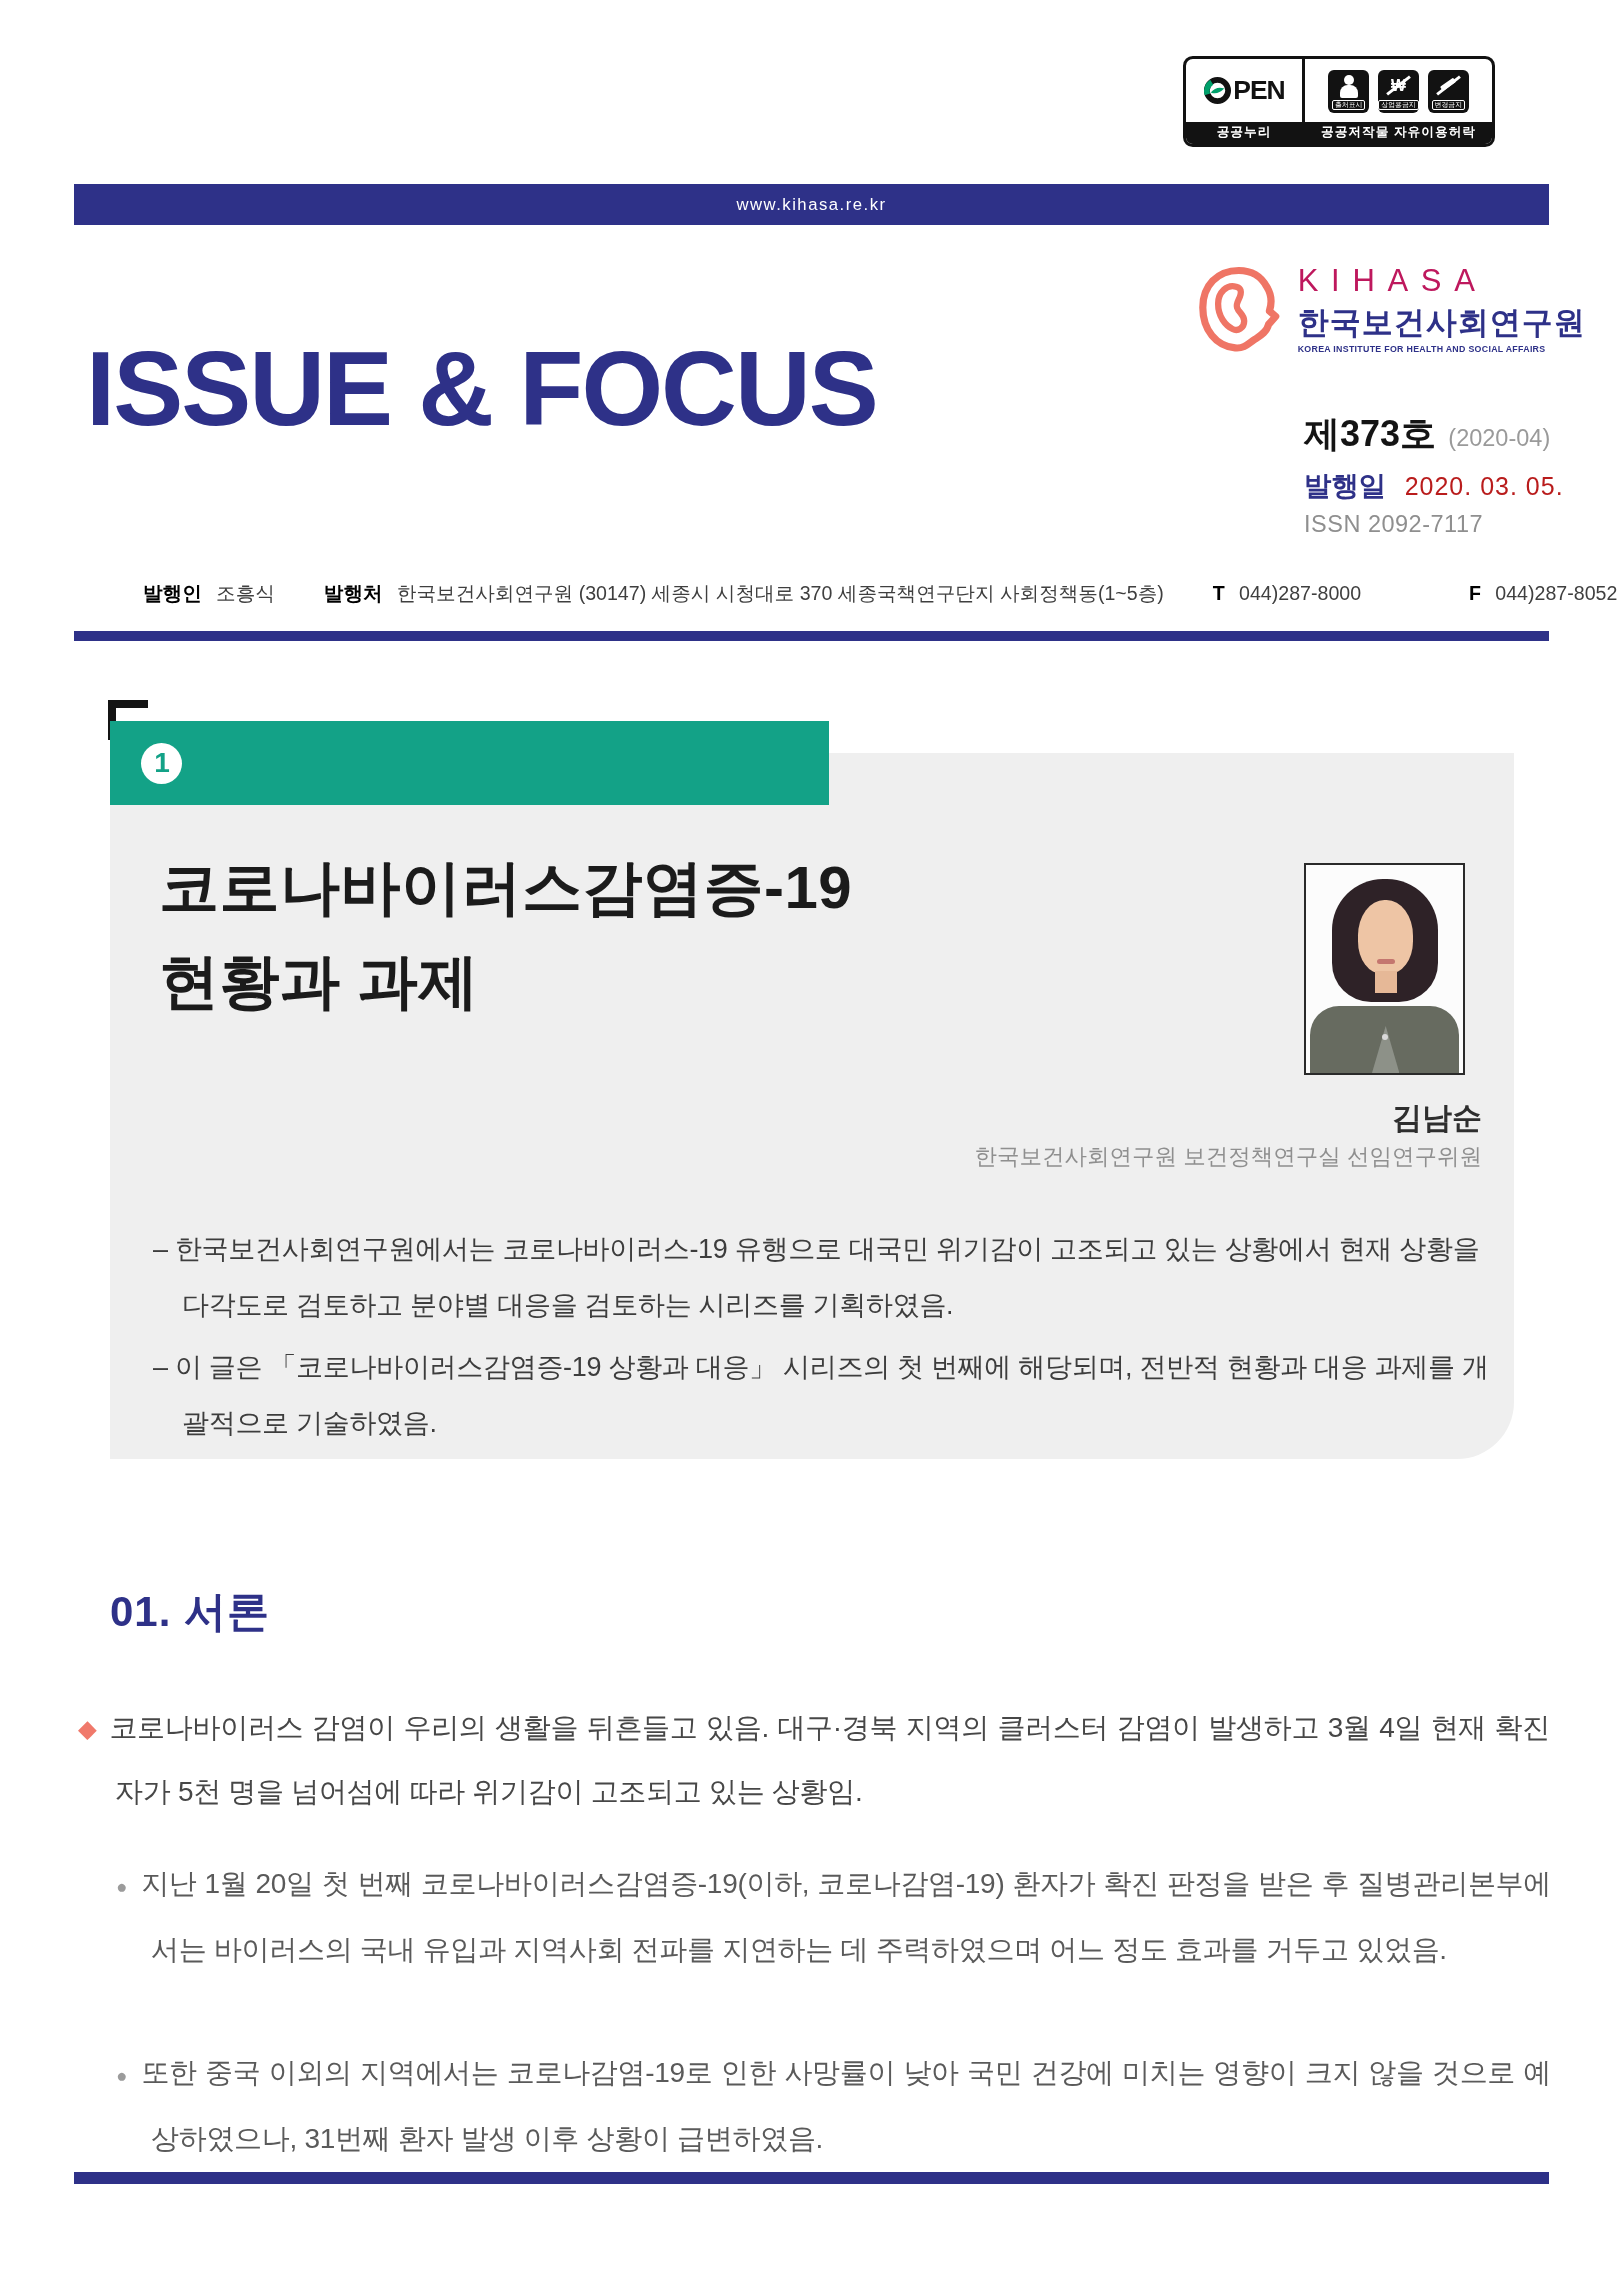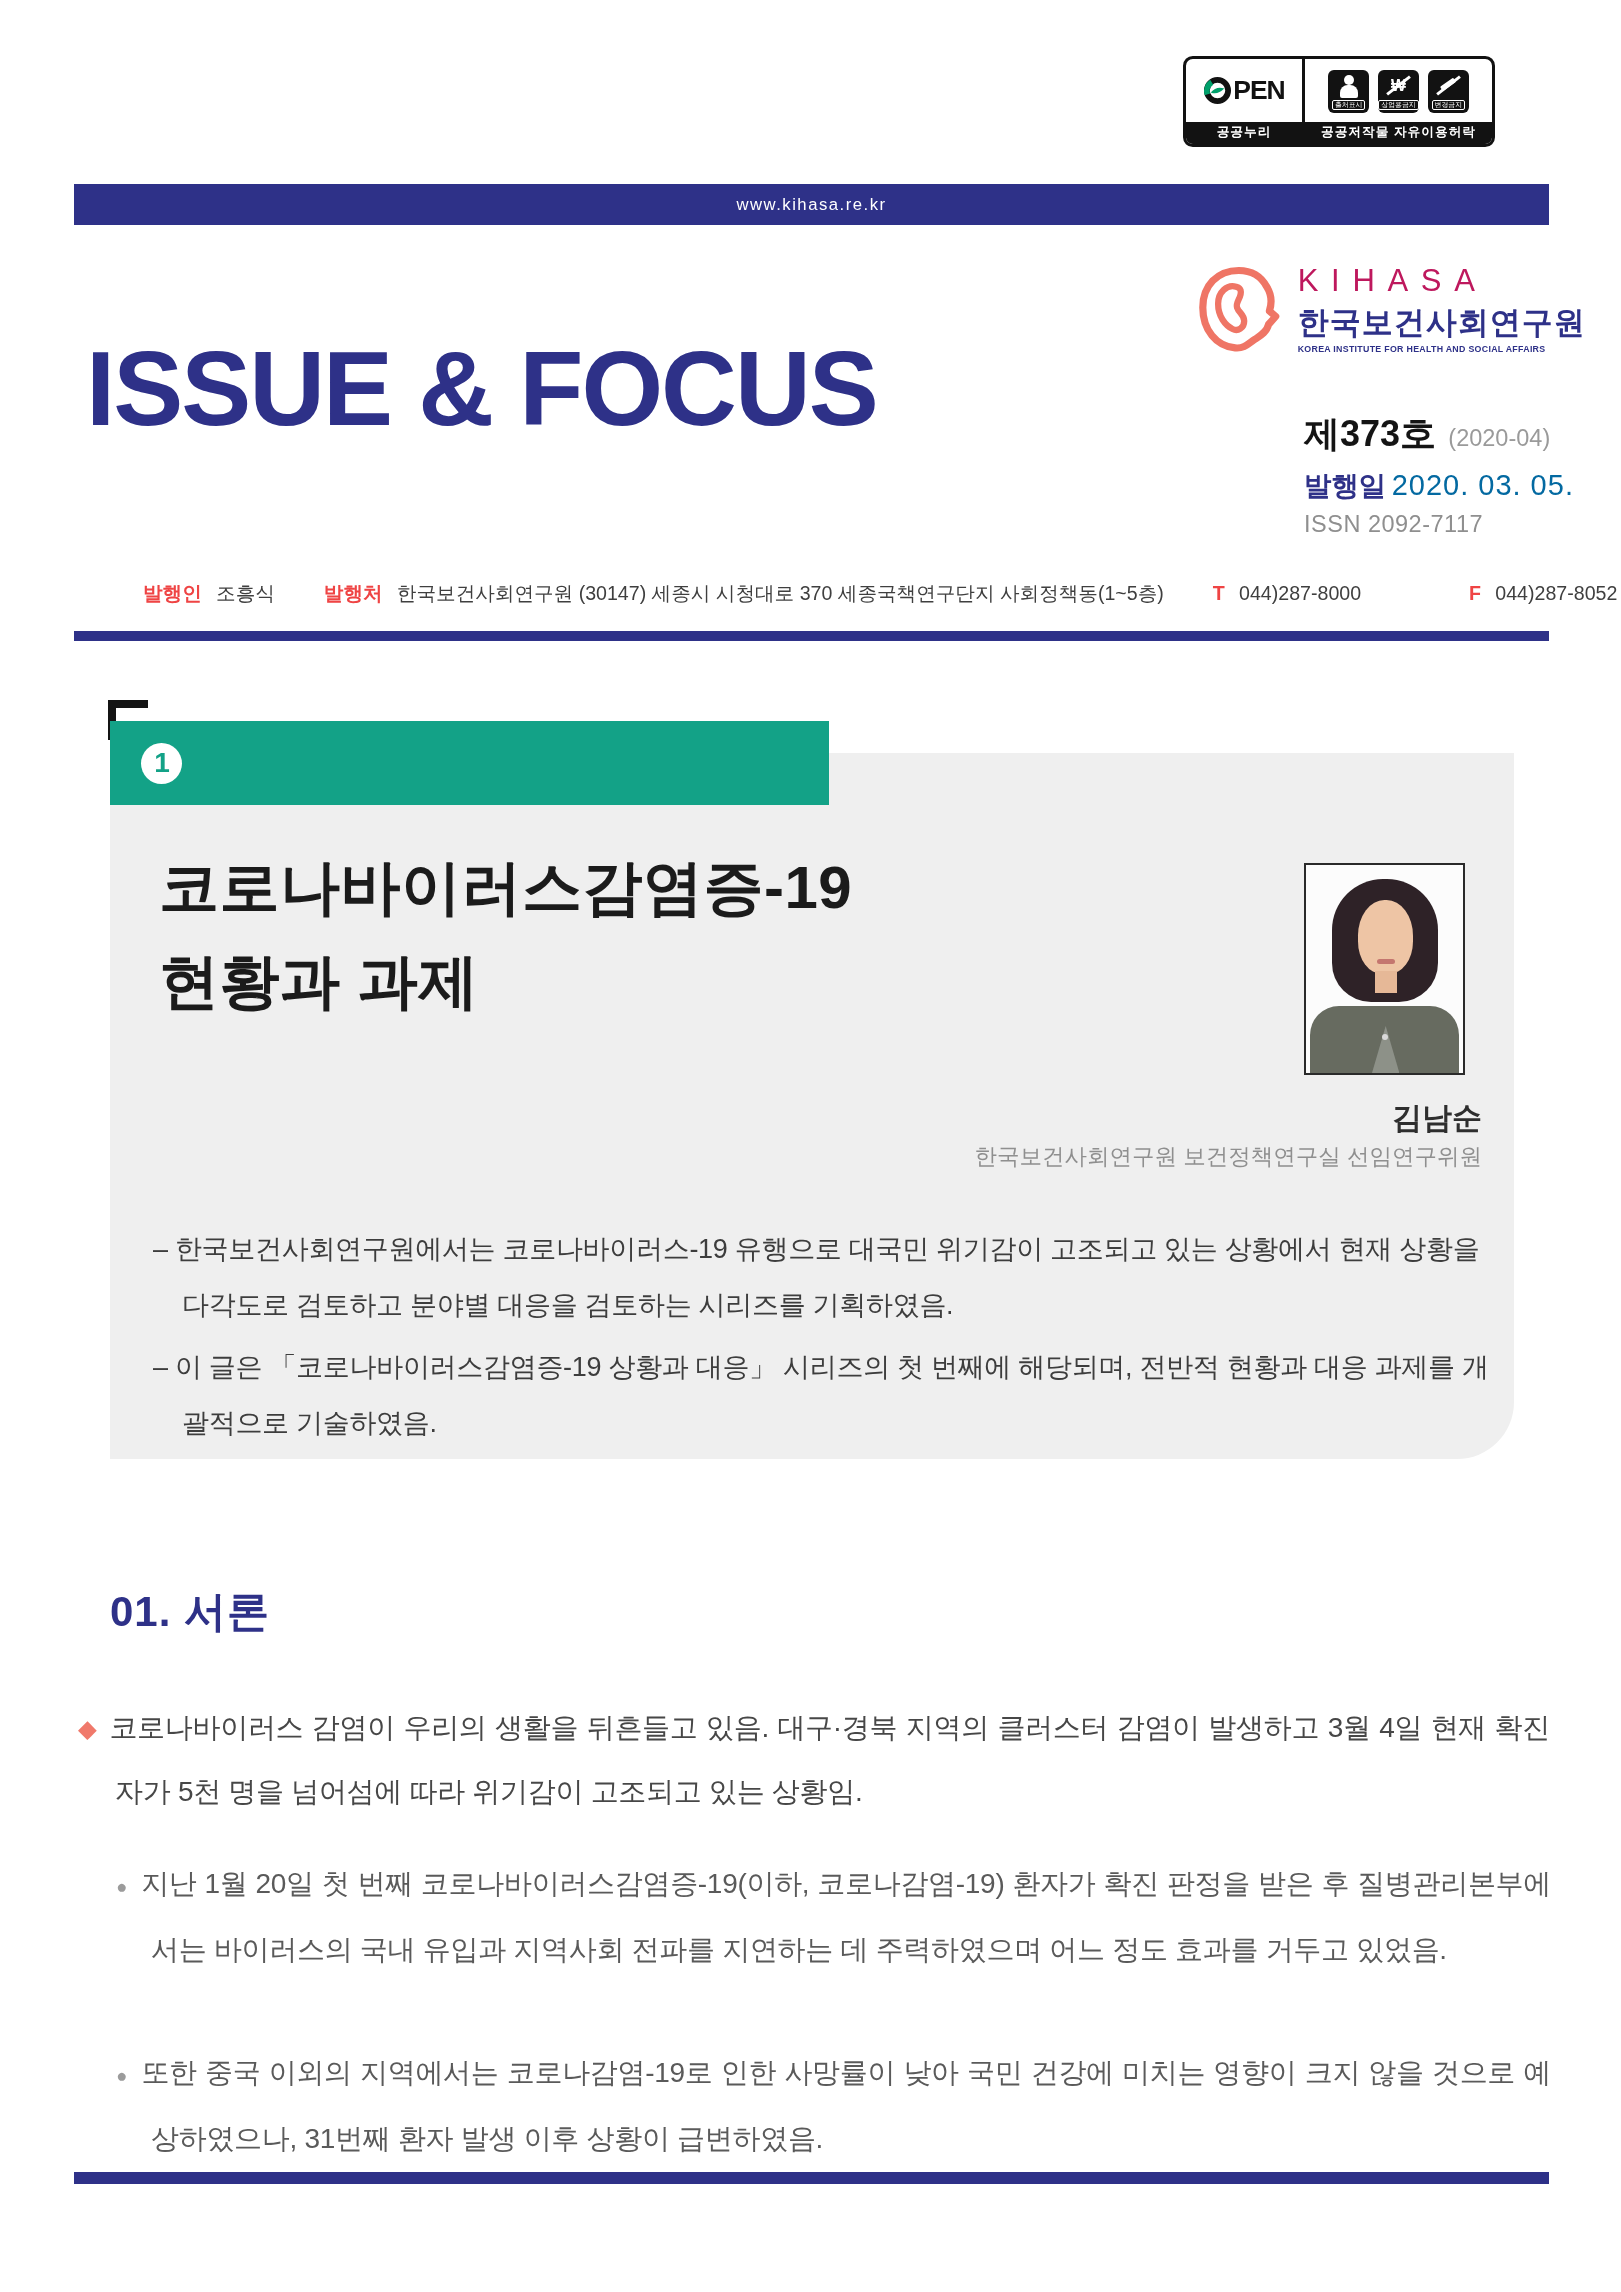--- a/index.html
+++ b/index.html
@@ -36,26 +36,26 @@
   .kihasa{position:absolute;left:1192px;top:263px;display:flex;gap:15.7px;align-items:flex-start;}
   .kihasa-text{display:flex;flex-direction:column;}
   .k-en{color:#be185d;font-weight:400;font-size:31px;letter-spacing:12.7px;white-space:nowrap;}
   .k-kr{color:#2e3188;font-weight:800;font-size:31px;letter-spacing:1px;margin-top:2.9px;white-space:nowrap;}
   .k-sub{color:#2e3188;font-size:8.8px;font-weight:700;letter-spacing:0.3px;margin-top:0;white-space:nowrap;}
   .issue-info{position:absolute;left:1304px;top:410px;}
   .issue-no{font-size:36px;font-weight:800;color:#141414;}
   .issue-no-suffix{font-size:23.5px;color:#9a9a9a;margin-left:7.8px;font-weight:400;}
   .pub-row{margin-top:8.8px;}
   .pub-label{font-size:27.4px;font-weight:800;color:#2e3188;margin-top:8px;}
-  .pub-date{font-size:29px;color:#0369a1;margin-left:1px;letter-spacing:1px;}
+  .pub-date{font-size:25px;color:#b91c1c;margin-left:14px;letter-spacing:1px;}
   .issn{font-size:23.5px;color:#8f8f8f;margin-top:6.9px;letter-spacing:0.5px;}
   
   .pub-line{position:absolute;left:143px;top:580px;width:1406px;display:flex;align-items:baseline;
     font-size:19.6px;color:#3f3f3f;white-space:nowrap;}
-  .pub-line .lbl{font-weight:800;color:#ef4444;margin-right:8.8px;}
+  .pub-line .lbl{font-weight:800;color:#000000;margin-right:8.8px;}
   .pub-group{margin-right:49px;}
   .tel-group{margin-left:auto;}
   .fax-group{margin-left:59px;margin-right:0;}
   .rule{position:absolute;left:74px;top:631px;width:1475px;height:9.8px;background:#2e3188;}
   
   .feature-box{position:absolute;left:110px;top:753px;width:1404px;height:706px;background:#efefef;
     border-radius:0 0 57px 0;}
   .bracket{position:absolute;left:108px;top:700px;width:32px;height:32px;
     border-top:8.8px solid #141414;border-left:8.8px solid #141414;}
   .feature-badge{position:absolute;left:110px;top:721px;height:84px;width:719px;background:#13a287;

